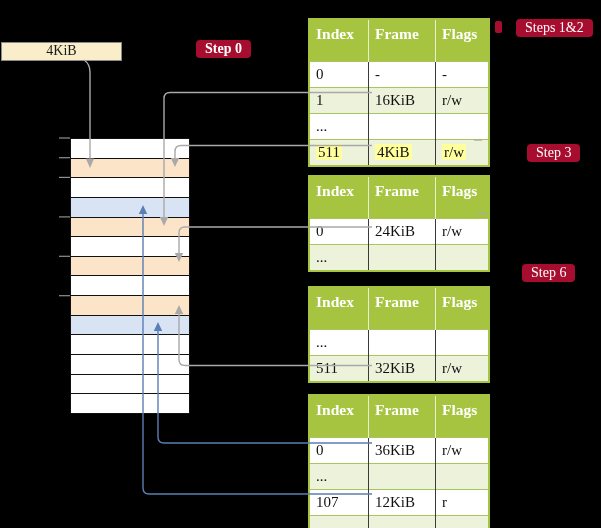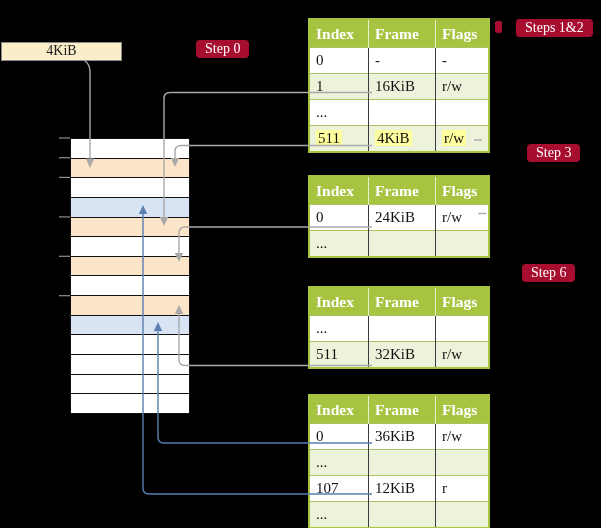--- a/index.html
+++ b/index.html
@@ -18,21 +18,21 @@
     background:var(--cream);border:1px solid #8a8a8a;
     color:#1a1a1a;font-size:14px;line-height:16px;text-align:center;
   }
   
   .badge{
     position:absolute;background:var(--crimson);color:#fff;
     font-size:14px;line-height:16px;padding:1px 9px;border-radius:4px;
     white-space:nowrap;
     margin-left:8px;
   }
-  .b0{left:188px;top:40px;}
+  .b0{left:188px;top:40px;font-weight:bold;}
   .b12{left:508px;top:19px;}
   .b3{left:519px;top:144px;}
   .b4{left:514px;top:264px;}
   .notch{position:absolute;left:495px;top:21px;width:7px;height:12px;background:var(--crimson);border-radius:2px;}
   
   .memcol{
     position:absolute;left:70px;top:138px;width:120px;height:276px;
     border:1px solid #111;display:flex;flex-direction:column;box-sizing:border-box;
   }
   .mrow{flex:1;border-top:1px solid #111;}
@@ -41,21 +41,21 @@
   .mrow.pagetable{background:var(--orange);}
   .mrow.page{background:var(--blue);}
   
   table.pt{
     position:absolute;left:308px;width:168px;border-collapse:collapse;
     border:2px solid var(--thead);table-layout:fixed;background:#fff;
   }
   .t1{top:18px;} .t2{top:175px;} .t3{top:286px;} .t4{top:394px;}
   table.pt th{
     background:var(--thead);color:#fff;font-weight:bold;font-size:15.5px;
-    height:27px;text-align:left;padding:0 0 0 6px;border-right:1px solid #e8efcf;
+    height:27px;text-align:left;padding:0 0 14px 6px;border-right:1px solid #e8efcf;
   }
   table.pt th:last-child{border-right:none;}
   table.pt td{
     font-size:15px;color:#111;height:25px;padding:0 0 0 6px;
     border-right:1px solid #3a3a3a;border-top:1px solid var(--rowsep);
     overflow:hidden;white-space:nowrap;
   }
   table.pt td:last-child{border-right:none;}
   table.pt tr.shade td{background:var(--shade);}
   .hl{background:var(--hl);padding:0 2px;}

